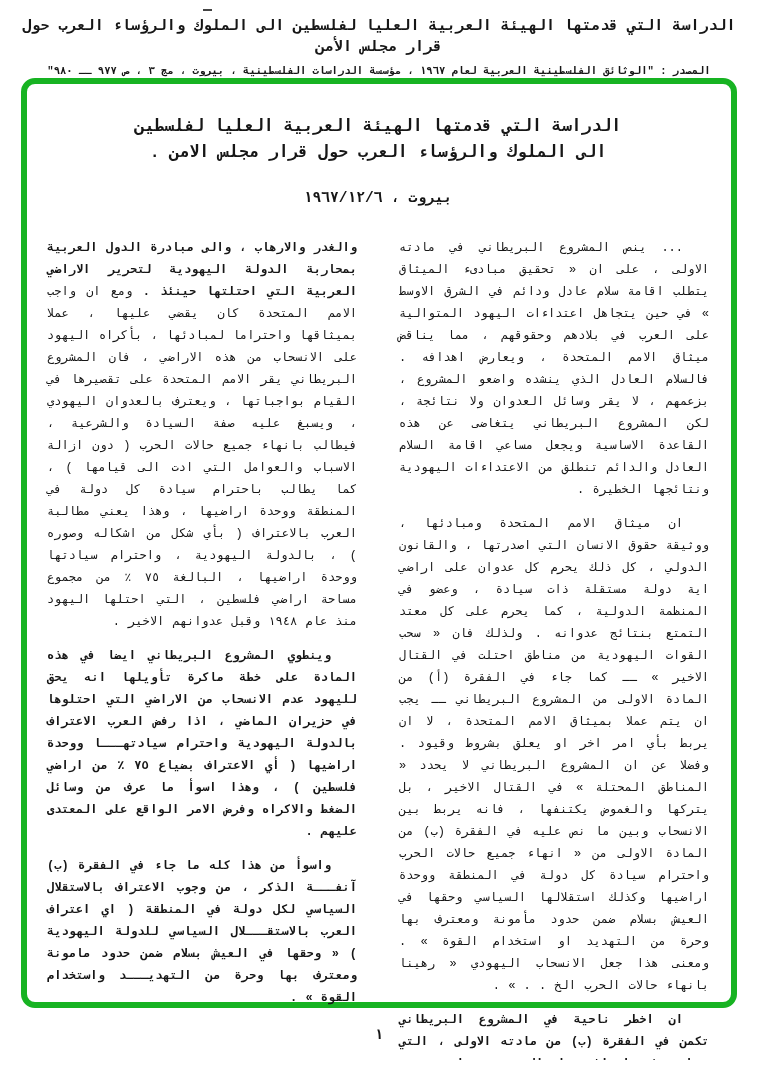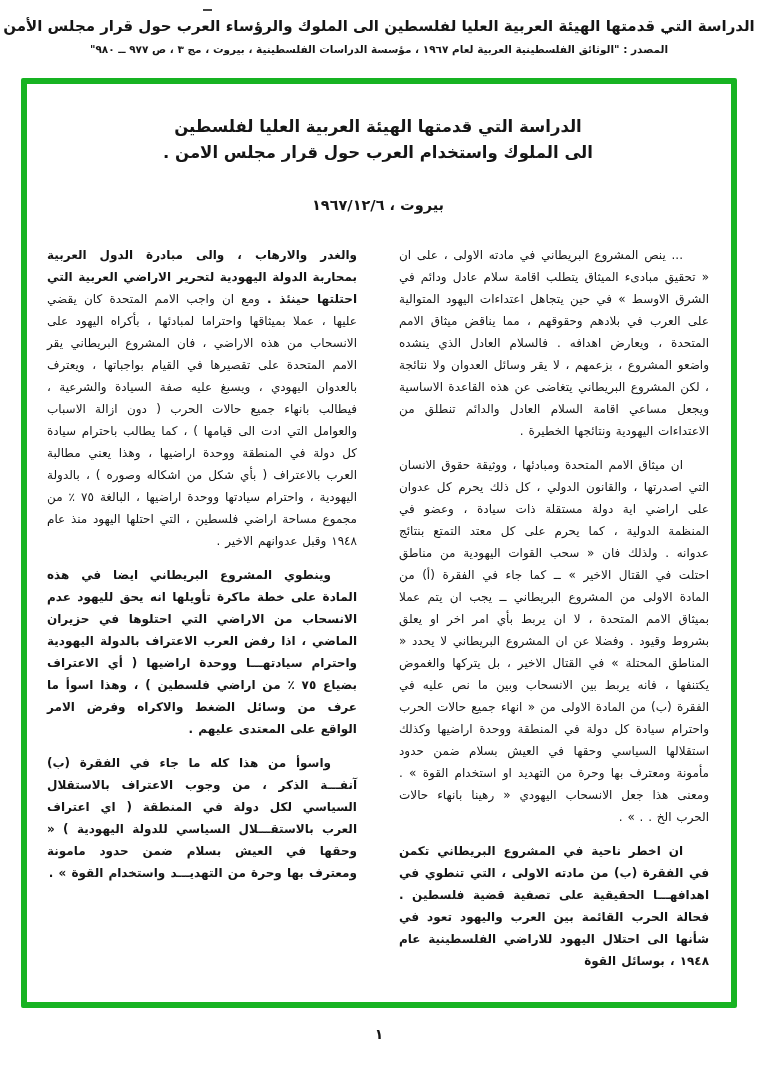--- a/index.html
+++ b/index.html
@@ -12,20 +12,21 @@
     font-family:"DejaVu Sans", sans-serif;
     color:var(--ink);
   }
   .page{
     position:relative;
     width:758px;
     height:1060px;
     background:#ffffff;
     overflow:hidden;
     direction:rtl;
+    font-family:Liberation Mono, monospace;
   }
   
   .scan-dash{
     position:absolute;
     left:203px;top:9px;
     width:9px;height:2px;
     background:#444;
   }
   
   .hdr{
@@ -45,33 +46,33 @@
     letter-spacing:0;
   }
   
   .doc-box{
     position:absolute;
     top:78px;
     left:21px;
     right:21px;
     height:930px;
     border:6px solid var(--green);
-    border-radius:2px;
+    border-radius:14px;
     background:#ffffff;
     padding:20px 22px 0 20px;
   }
   .doc-title{
     margin-top:10px;
     text-align:center;
     font-size:16.5px;
     font-weight:bold;
     line-height:1.6;
   }
   .doc-dates{
-    margin-top:26px;
+    margin-top:19px;
     text-align:center;
     font-size:14.5px;
     font-weight:bold;
     line-height:1.75;
   }
   
   .columns{
     display:flex;
     direction:rtl;
     gap:42px;
@@ -111,21 +112,21 @@
 
   <div class="hdr">
     <div class="hdr-title">الدراسة التي قدمتها الهيئة العربية العليا لفلسطين الى الملوك والرؤساء العرب حول قرار مجلس الأمن</div>
     <div class="hdr-source">المصدر : "الوثائق الفلسطينية العربية لعام ١٩٦٧ ، مؤسسة الدراسات الفلسطينية ، بيروت ، مج ٣ ، ص ٩٧٧ ــ ٩٨٠"</div>
   </div>
 
   <div class="doc-box">
 
     <div class="doc-title">
       <div>الدراسة التي قدمتها الهيئة العربية العليا لفلسطين</div>
-      <div>الى الملوك واستخدام العرب حول قرار مجلس الامن .</div>
+      <div>الى الملوك والرؤساء العرب حول قرار مجلس الامن .</div>
     </div>
 
     <div class="doc-dates">
       <div>بيروت ، ١٩٦٧/١٢/٦</div>
     </div>
 
     <div class="columns">
 
       <div class="col">
         <p class="para">... ينص المشروع البريطاني في مادته الاولى ، على ان « تحقيق مبادىء الميثاق يتطلب اقامة سلام عادل ودائم في الشرق الاوسط » في حين يتجاهل اعتداءات اليهود المتوالية على العرب في بلادهم وحقوقهم ، مما يناقض ميثاق الامم المتحدة ، ويعارض اهدافه . فالسلام العادل الذي ينشده واضعو المشروع ، بزعمهم ، لا يقر وسائل العدوان ولا نتائجة ، لكن المشروع البريطاني يتغاضى عن هذه القاعدة الاساسية ويجعل مساعي اقامة السلام العادل والدائم تنطلق من الاعتداءات اليهودية ونتائجها الخطيرة .</p>

